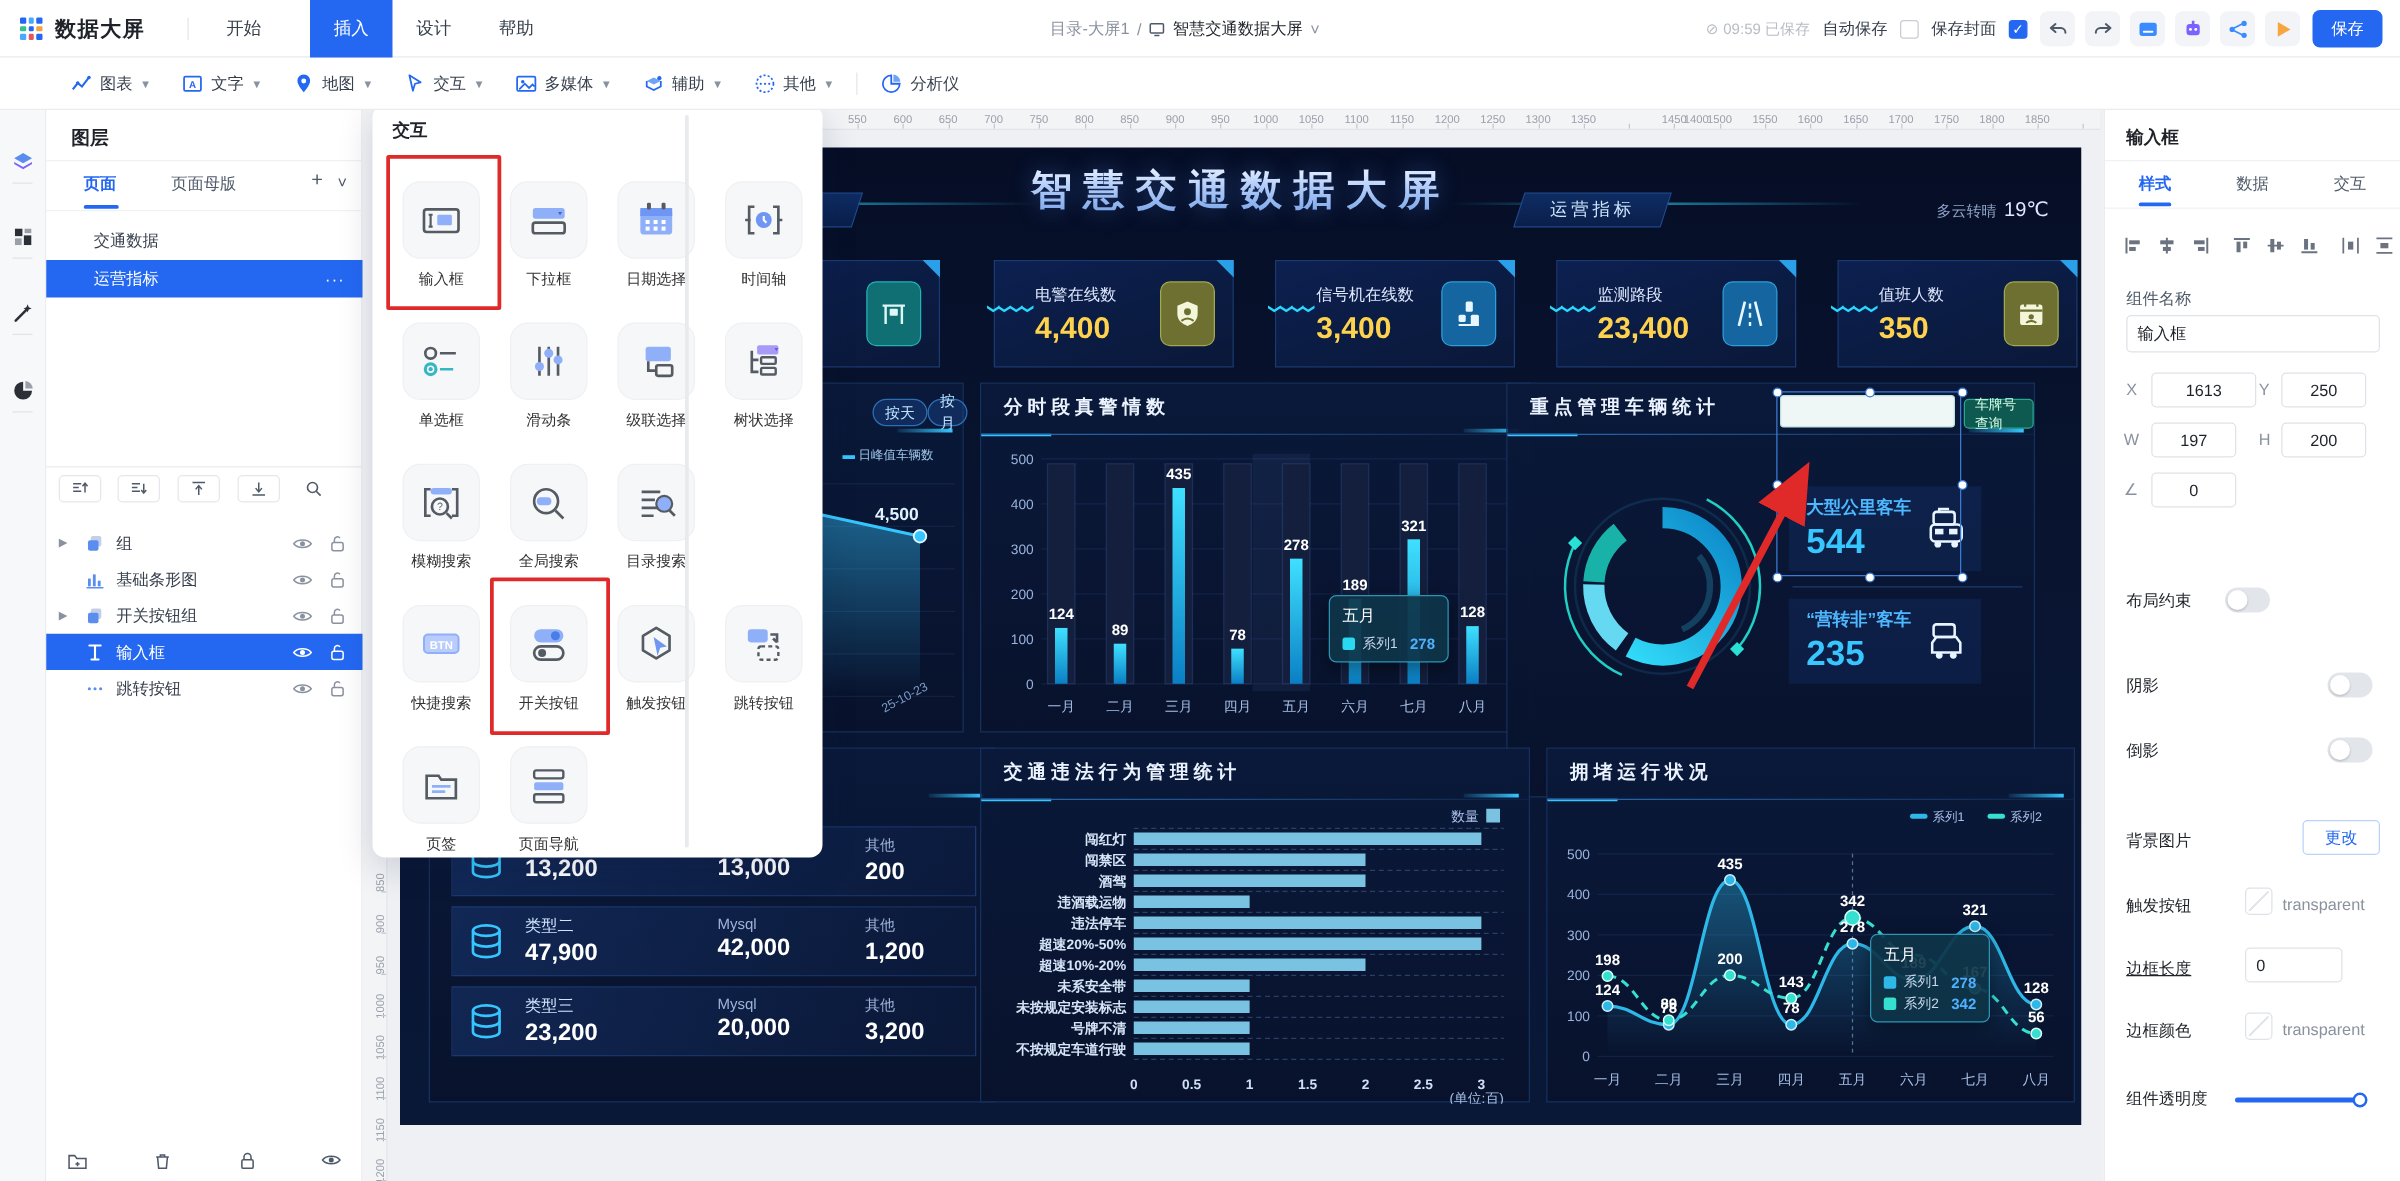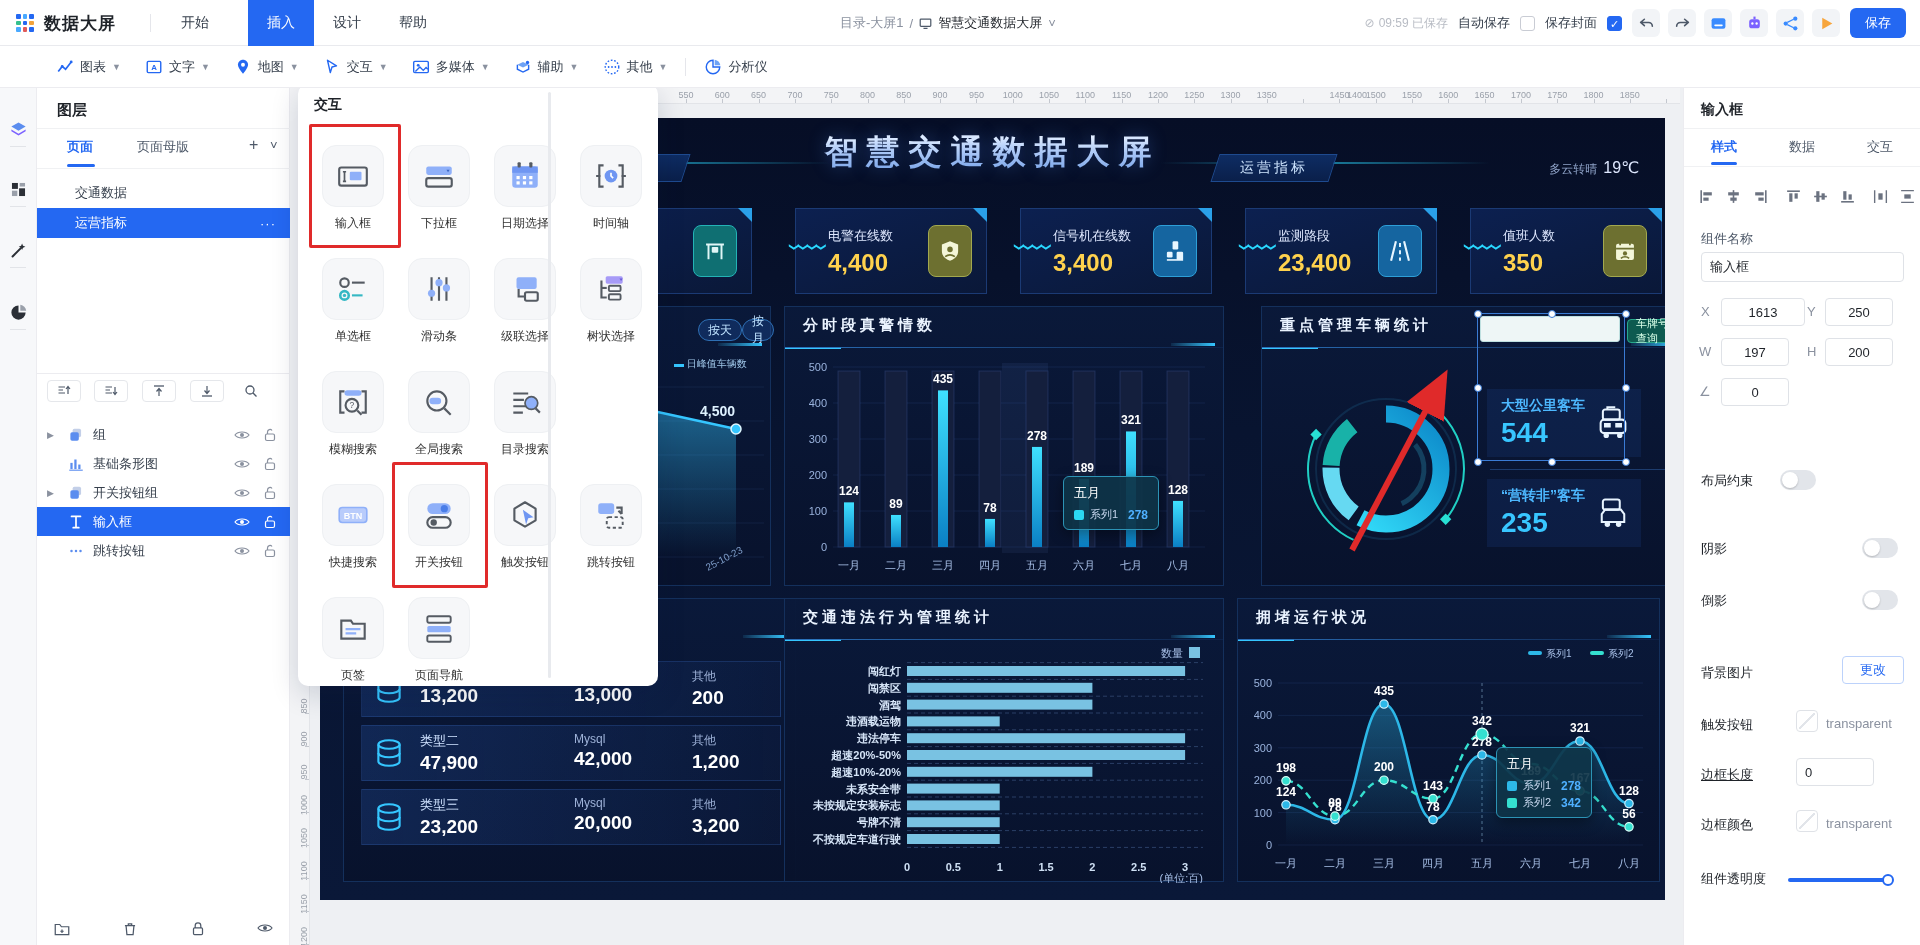--- a/index.html
+++ b/index.html
@@ -847,21 +847,21 @@
     <div class="tooltip-box" id="bar-tooltip" style="left:278px;top:169px;width:96px;">
         <div class="tt-title">五月</div>
         <div class="tt-row">
           <span class="sw" style="background:#2bd8f2"></span>
           <span>系列1</span>
           <span class="tt-val">278</span>
         </div>
       </div>
   </div>
 
-  <div class="dpanel" id="panel-veh" style="left:941px;top:188px;width:423px;height:280px;">
+  <div class="dpanel" id="panel-veh" style="left:885px;top:188px;width:423px;height:332px;">
     <div class="dpanel-title">重点管理车辆统计</div>
     <div class="dpanel-tline"></div>
     <svg id="gauge-svg" width="220" height="220" style="position:absolute;left:14px;top:52px;">
         <defs>
           <linearGradient id="gg" x1="0" y1="0" x2="1" y2="1">
             <stop offset="0" stop-color="#37e6ff"></stop>
             <stop offset="1" stop-color="#0b86c8"></stop>
           </linearGradient>
         </defs>
         <circle cx="110" cy="110" r="70" fill="none" stroke="rgba(60,200,255,.12)" stroke-width="2"></circle>

